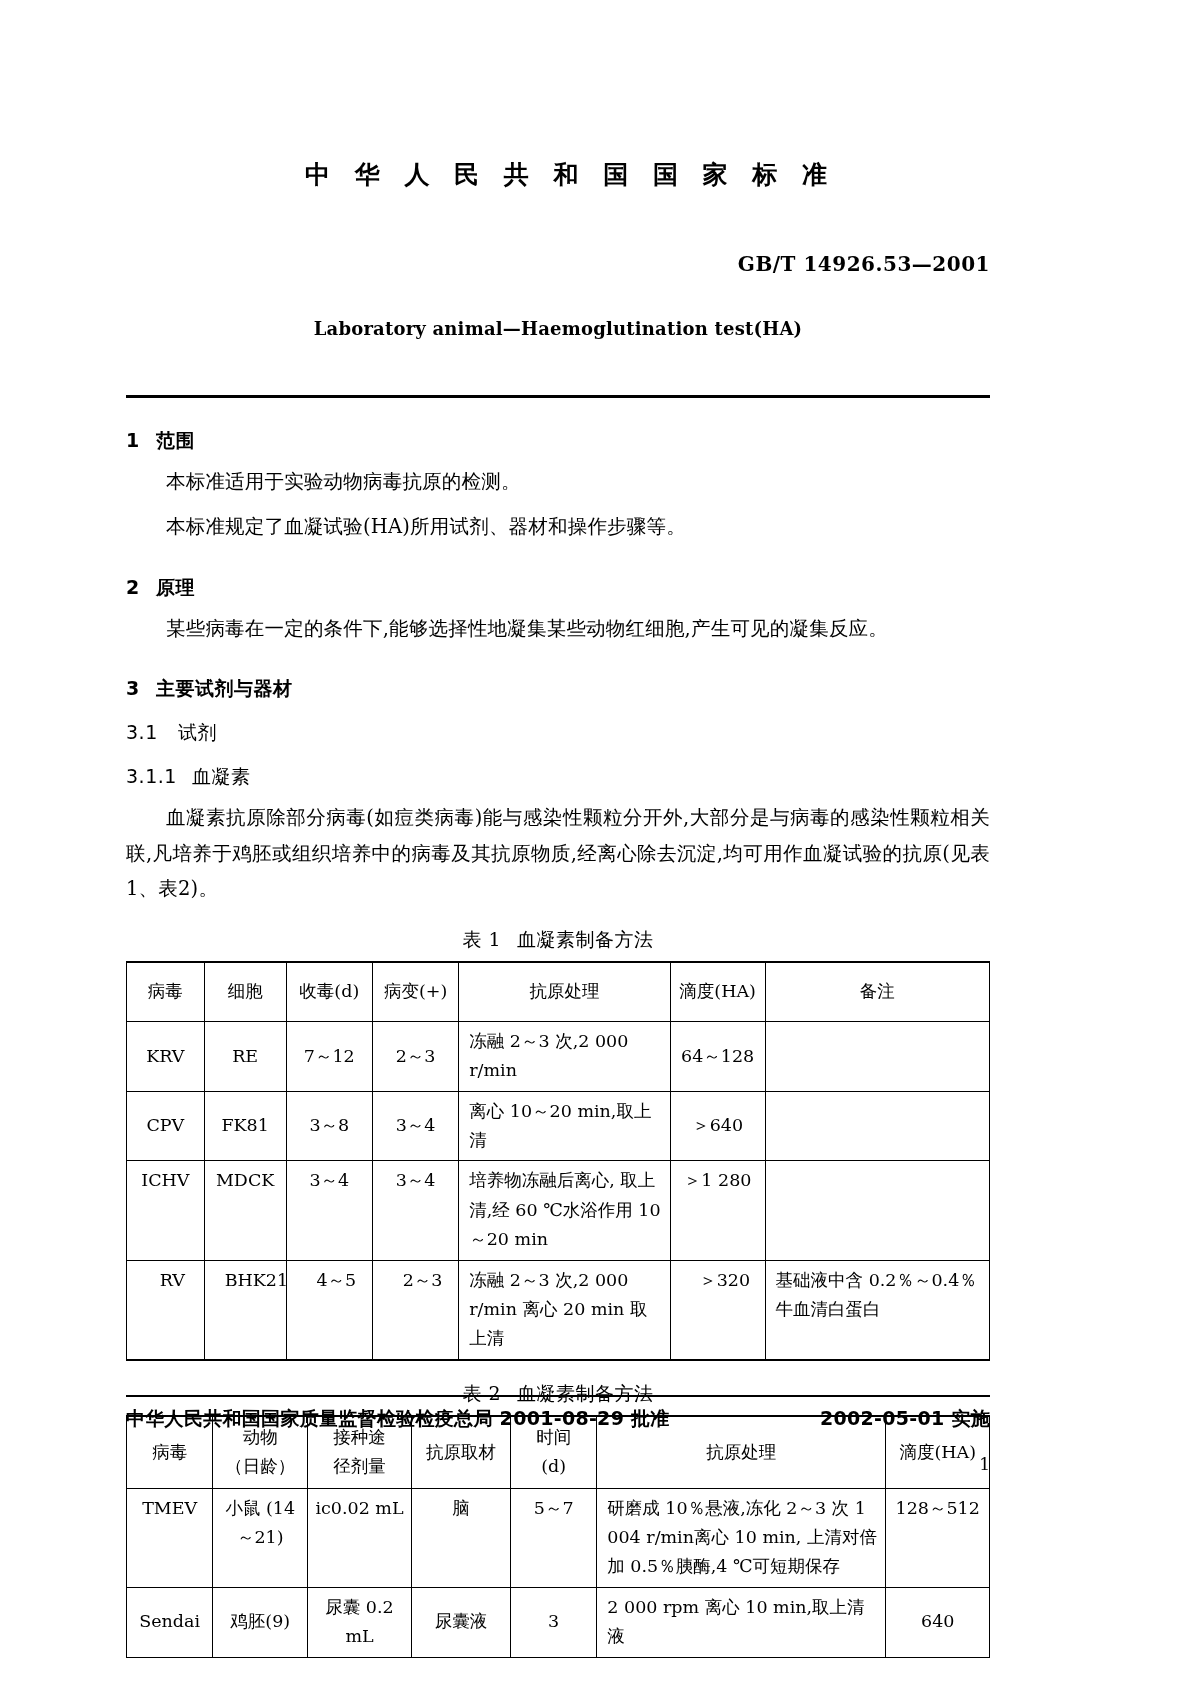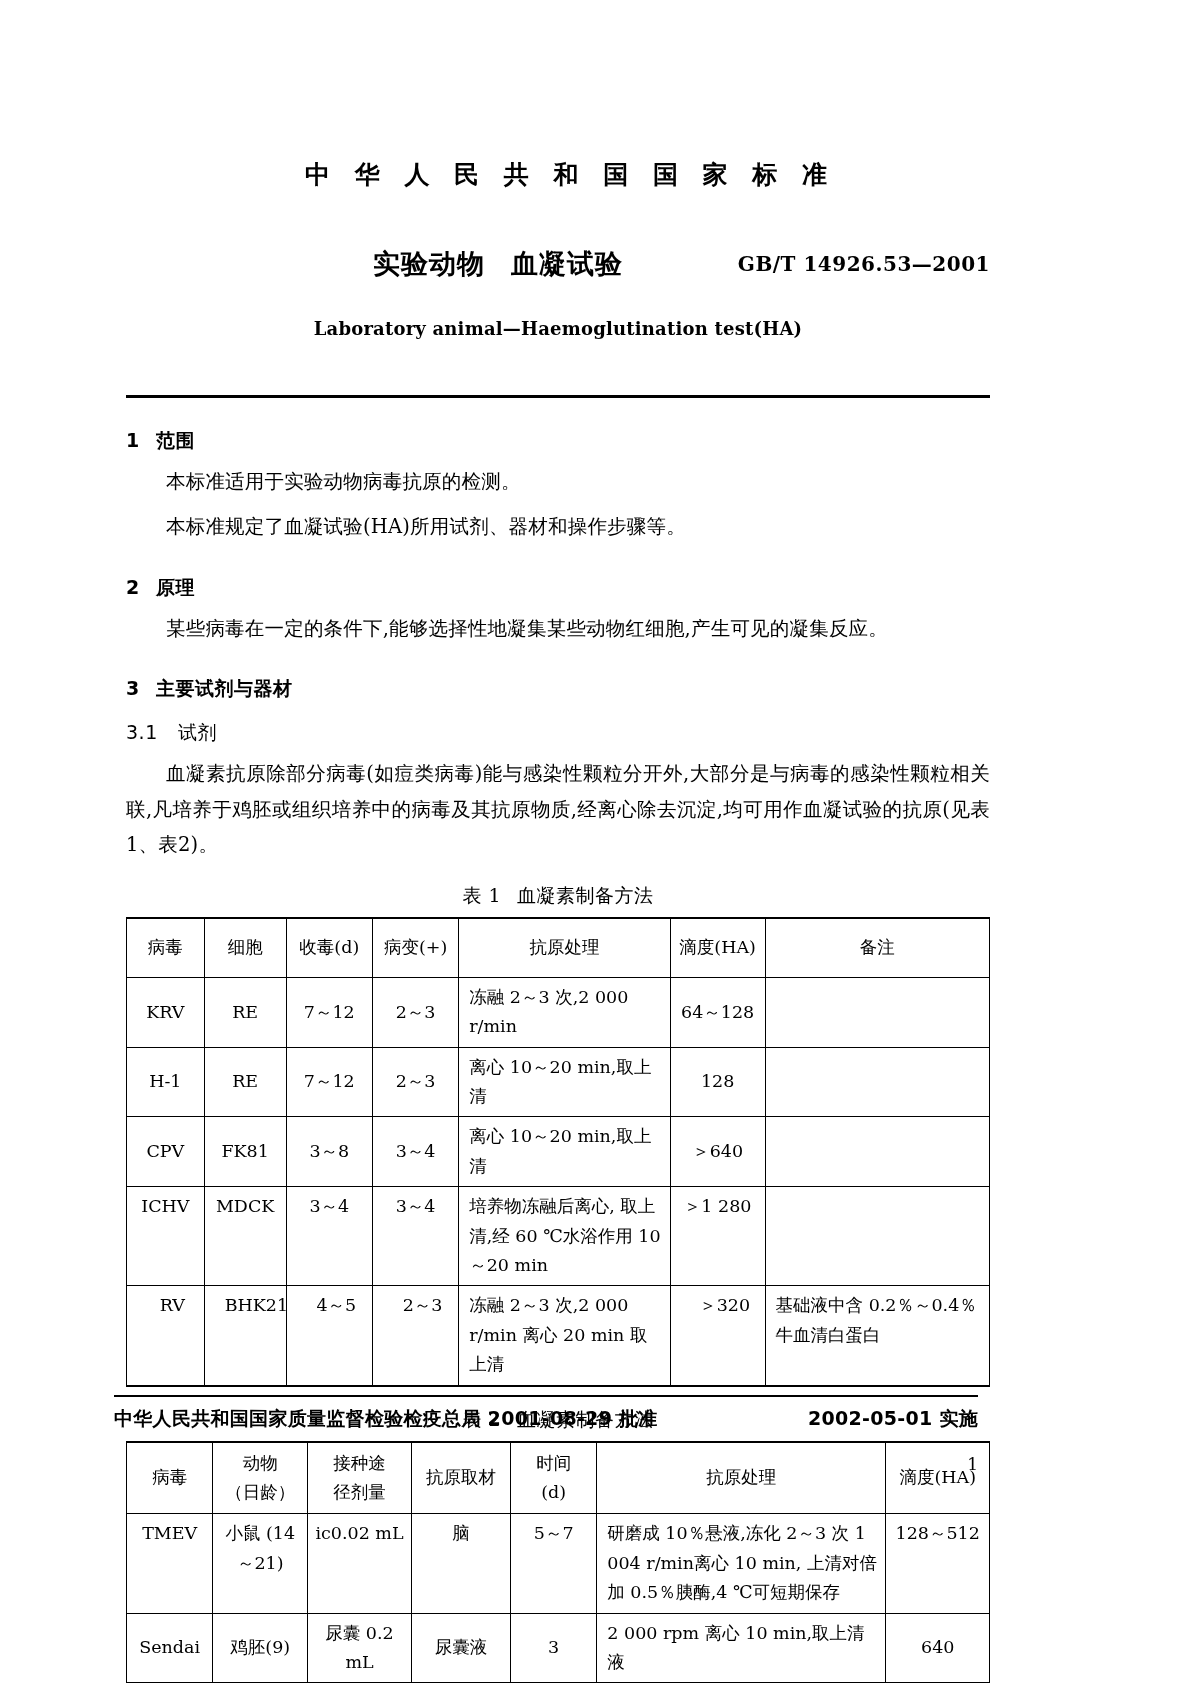--- a/index.html
+++ b/index.html
@@ -147,21 +147,21 @@
   }
   table.std .outer-top { border-top: 2.5px solid #000; }
   table.std .outer-bottom { border-bottom: 2.5px solid #000; padding-left: 20px; }
   .tbl-wrap { margin-bottom: 6px; }
 
   .two-line { line-height: 1.5; }
 
   
   .footer {
     position: absolute;
-    left: 114px;
+    left: 126px;
     right: 126px;
     top: 1395px;
     width: 864px;
   }
   .footer-rule {
     border-top: 2.5px solid #000;
     width: 100%;
   }
   .footer-row {
     display: flex;
@@ -184,23 +184,20 @@
 <body>
 
 <div class="page">
   <div class="content">
 
     <div class="masthead">
       <div class="masthead-title">中 华 人 民 共 和 国 国 家 标 准</div>
     </div>
 
     <div class="title-row">
-      <div class="doc-title">
-        <span>实验动物</span><span class="gap"></span><span>血凝试验</span>
-      </div>
       <div class="std-number">GB/T 14926.53—2001</div>
     </div>
 
     <div class="doc-subtitle">Laboratory animal—Haemoglutination test(HA)</div>
 
     <div class="rule"></div>
 
     <div class="sec-head">
       <span class="num">1</span><span>范围</span>
     </div>
@@ -213,20 +210,23 @@
     <p class="para indent">某些病毒在一定的条件下,能够选择性地凝集某些动物红细胞,产生可见的凝集反应。</p>
 
     <div class="sec-head">
       <span class="num">3</span><span>主要试剂与器材</span>
     </div>
 
     <div class="sec-head-sub">
       <span class="num">3.1</span><span>试剂</span>
     </div>
 
+    <div class="sec-head-sub sec-head-subsub">
+      <span class="num">3.1.1</span><span>血凝素</span>
+    </div>
     <p class="para indent">血凝素抗原除部分病毒(如痘类病毒)能与感染性颗粒分开外,大部分是与病毒的感染性颗粒相关联,凡培养于鸡胚或组织培养中的病毒及其抗原物质,经离心除去沉淀,均可用作血凝试验的抗原(见表1、表2)。</p>
 
     <div class="table-caption">
       <span>表 1</span><span class="cgap"></span><span>血凝素制备方法</span>
     </div>
 
     <div class="tbl-wrap">
       <table class="std">
         <colgroup>
           <col style="width:9.0%">
@@ -249,29 +249,20 @@
           </tr>
         </thead>
         <tbody>
           <tr>
             <td>KRV</td>
             <td>RE</td>
             <td>7～12</td>
             <td>2～3</td>
             <td class="left">冻融 2～3 次,2 000 r/min</td>
             <td>64～128</td>
-            <td></td>
-          </tr>
-          <tr>
-            <td>H-1</td>
-            <td>RE</td>
-            <td>7～12</td>
-            <td>2～3</td>
-            <td class="left">离心 10～20 min,取上清</td>
-            <td>128</td>
             <td></td>
           </tr>
           <tr>
             <td>CPV</td>
             <td>FK81</td>
             <td>3～8</td>
             <td>3～4</td>
             <td class="left">离心 10～20 min,取上清</td>
             <td>＞640</td>
             <td></td>

